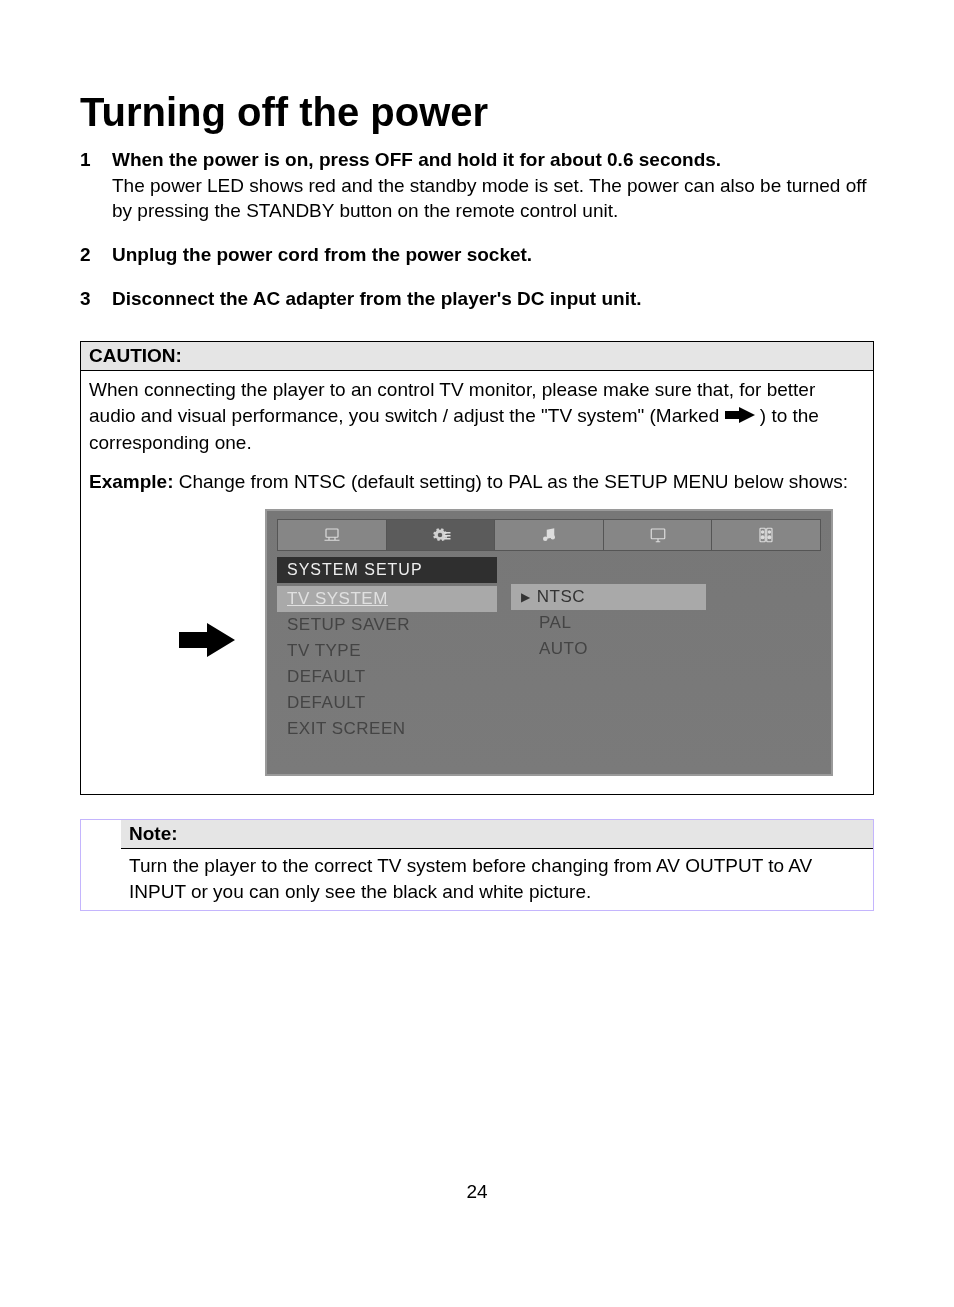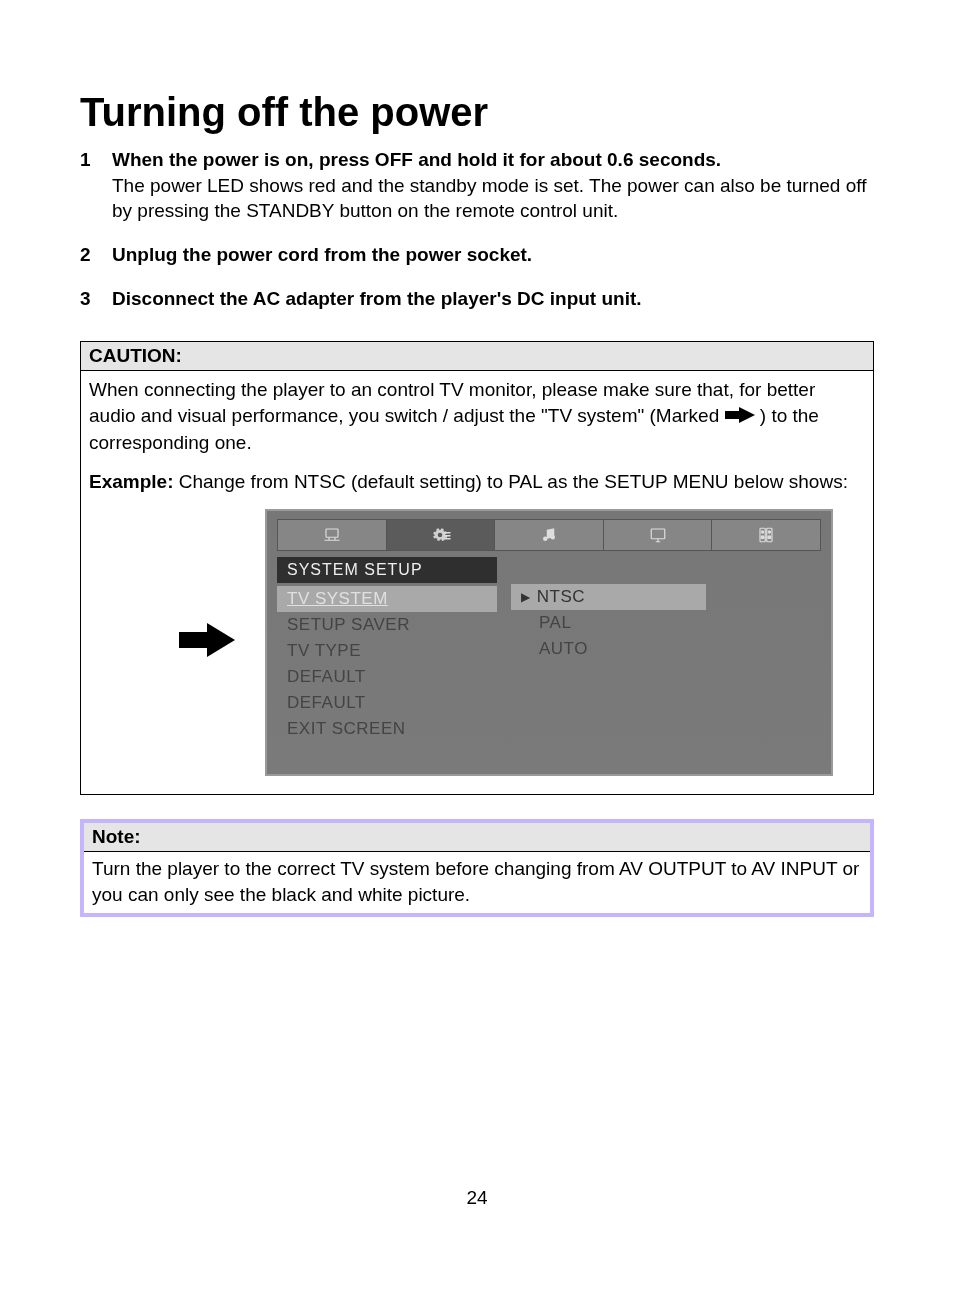--- a/index.html
+++ b/index.html
@@ -27,21 +27,21 @@
   .osd-tab svg { height: 18px; }
   .osd-columns { display: flex; gap: 14px; align-items: flex-start; }
   .osd-left { width: 220px; }
   .osd-right { width: 195px; }
   .osd-section-title { background: #2f2f2f; color: #eee; padding: 4px 10px; font-size: 16px; letter-spacing: 1px; font-family: Arial, sans-serif; margin-bottom: 3px; }
   .osd-item { padding: 3px 10px; font-size: 17px; color: #444; letter-spacing: 0.5px; font-family: Arial, sans-serif; }
   .osd-item.hl { background: #a9a9a9; color: #e0e0e0; text-decoration: underline; }
   .osd-right-item { padding: 3px 10px; font-size: 17px; color: #444; letter-spacing: 0.5px; font-family: Arial, sans-serif; display: flex; align-items: center; gap: 6px; }
   .osd-right-item.hl { background: #a9a9a9; color: #333; }
   .osd-right-item .tri { font-size: 12px; }
-  .note-box { border: 4px solid #c4b5fd; margin-top: 24px; font-size: 19px; }
+  .note-box { border: 1px solid #c4b5fd; margin-top: 24px; font-size: 19px; padding-left: 40px; }
   .note-header { background: #e5e5e5; border-bottom: 1px solid #000; padding: 3px 8px; font-weight: bold; }
   .note-body { padding: 4px 8px 6px 8px; line-height: 1.35; }
   .page-num { text-align: center; font-size: 19px; margin-top: 270px; }
 </style>
 </head>
 <body>
 
 <div class="page">
   <h1 class="title">Turning off the power</h1>
 

